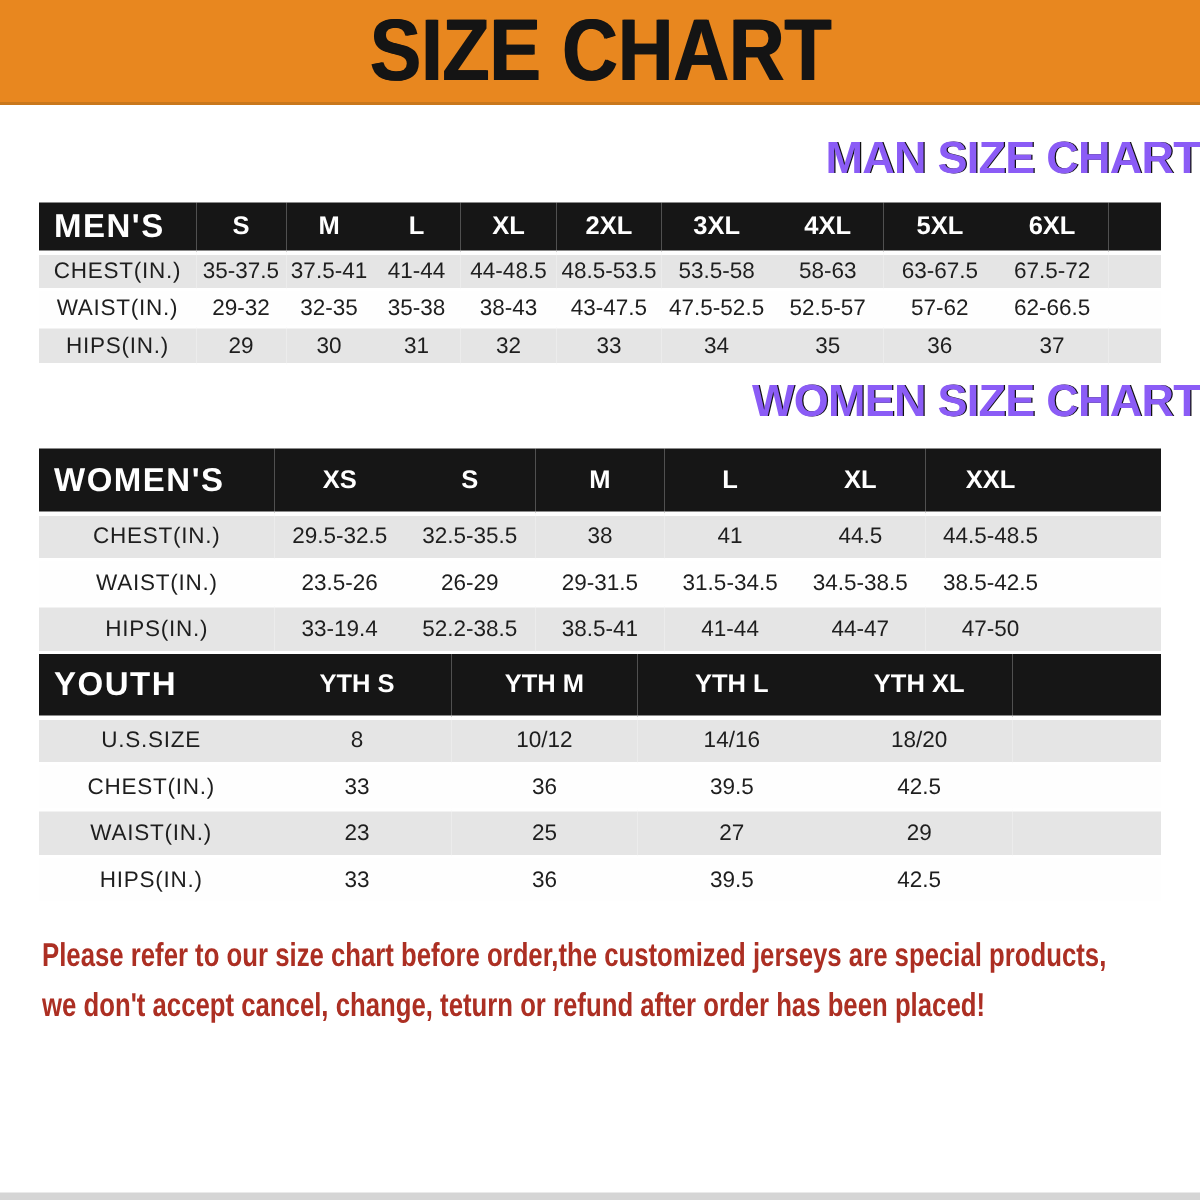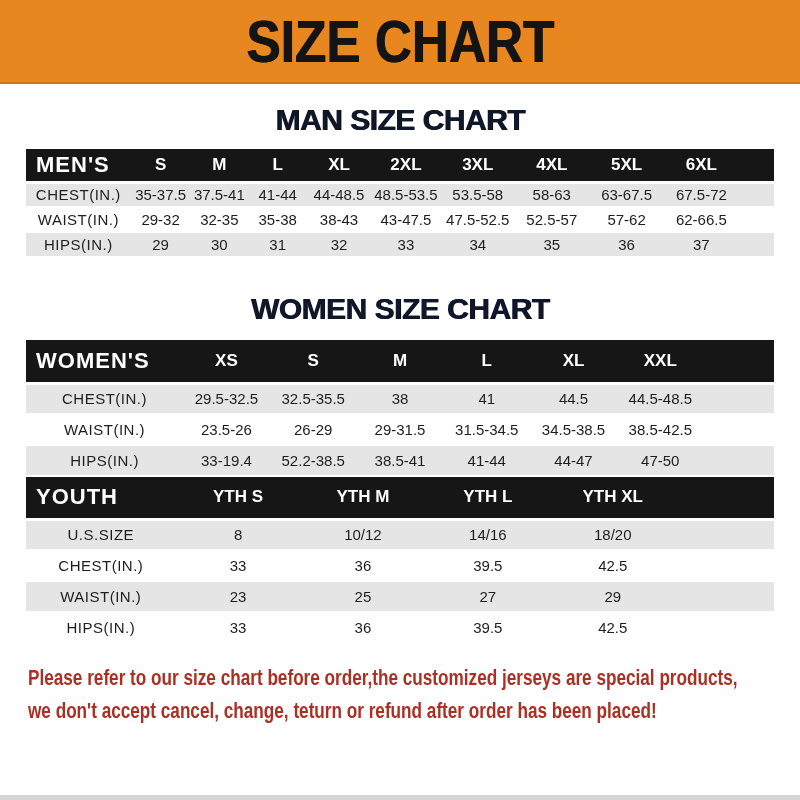--- a/index.html
+++ b/index.html
@@ -15,47 +15,47 @@
   html, body {
     margin: 0; padding: 0;
     width: 800px; height: 800px;
     background: #ffffff;
     font-family: "Liberation Sans", sans-serif;
     overflow: hidden;
     position: relative;
   }
   
   .banner {
-    height: 84px;
+    height: 70px;
     background: var(--banner-bg);
     border-bottom: 2px solid var(--banner-edge);
     display: flex; align-items: center; justify-content: center; text-align: right;
   }
   .banner-title {
     font-size: 54px;
     font-weight: 700;
     color: var(--ink);
     letter-spacing: 0px;
     transform: scale(0.95, 1.08);
     white-space: nowrap;
     line-height: 1;
     text-shadow: 1px 0 0 var(--ink);
   }
   
   .section-title {
-    text-align: center;
+    text-align: right;
     font-size: 30px;
     font-weight: 700;
-    color: #0f172a;
+    color: #8b5cf6;
     letter-spacing: -0.5px;
     line-height: 1.1;
     text-shadow: 0.8px 0 0 #101010;
   }
   .title-men   { margin: 19px 0 13px 0; }
-  .title-women { margin: 34px 0 15px 0; }
+  .title-women { margin: 7px 0 15px 0; }
   .title-youth { margin: 39px 0 16px 0; }
   
   table.size-table {
     width: 748px;
     margin: 0 auto;
     border-collapse: collapse;
     table-layout: fixed;
   }
   table.size-table thead tr {
     background: var(--header-bar);

